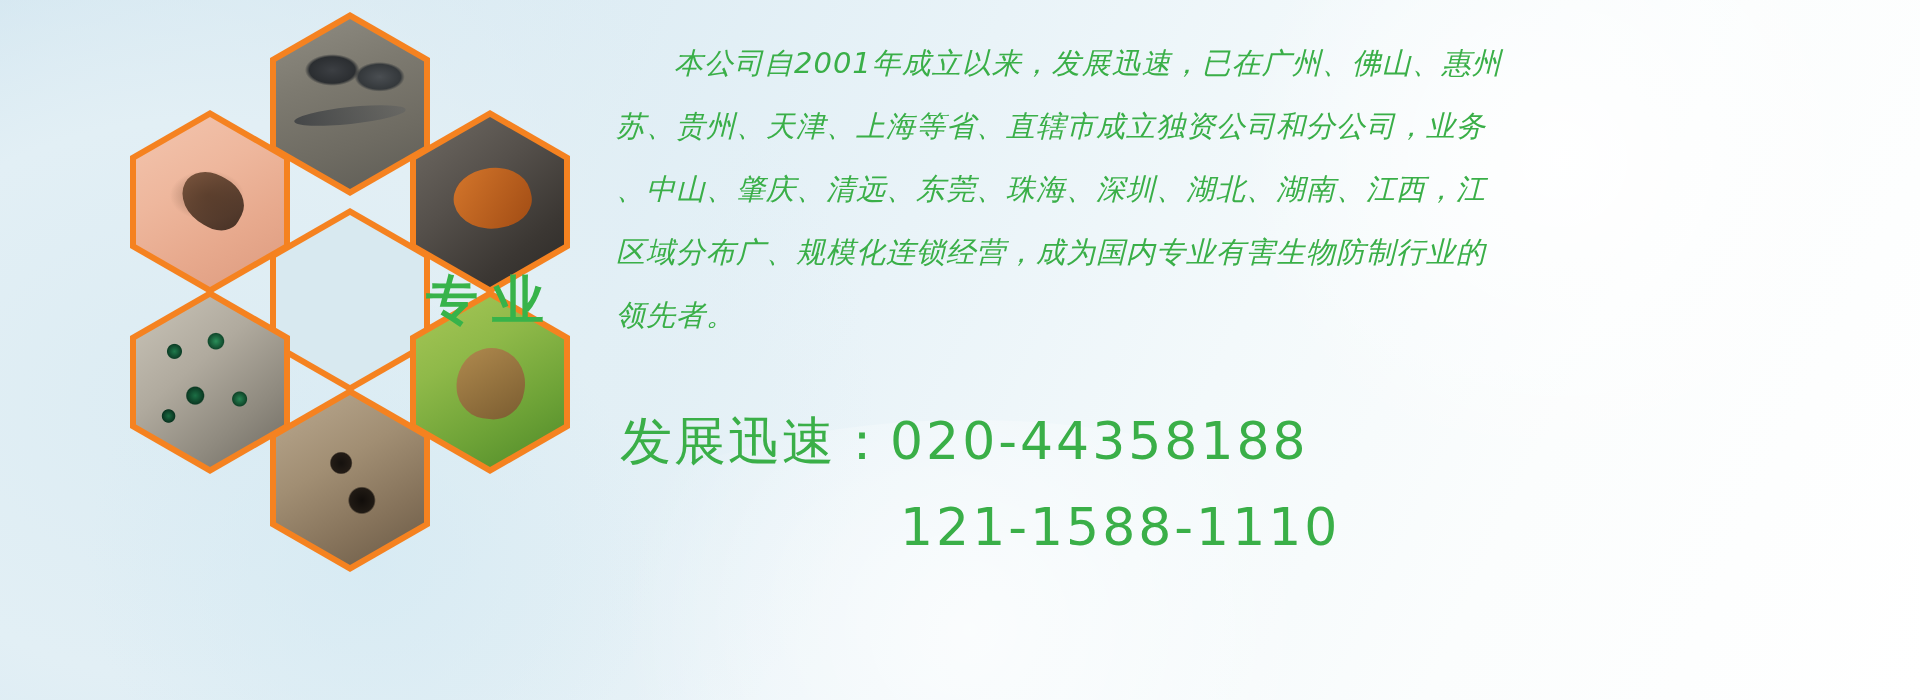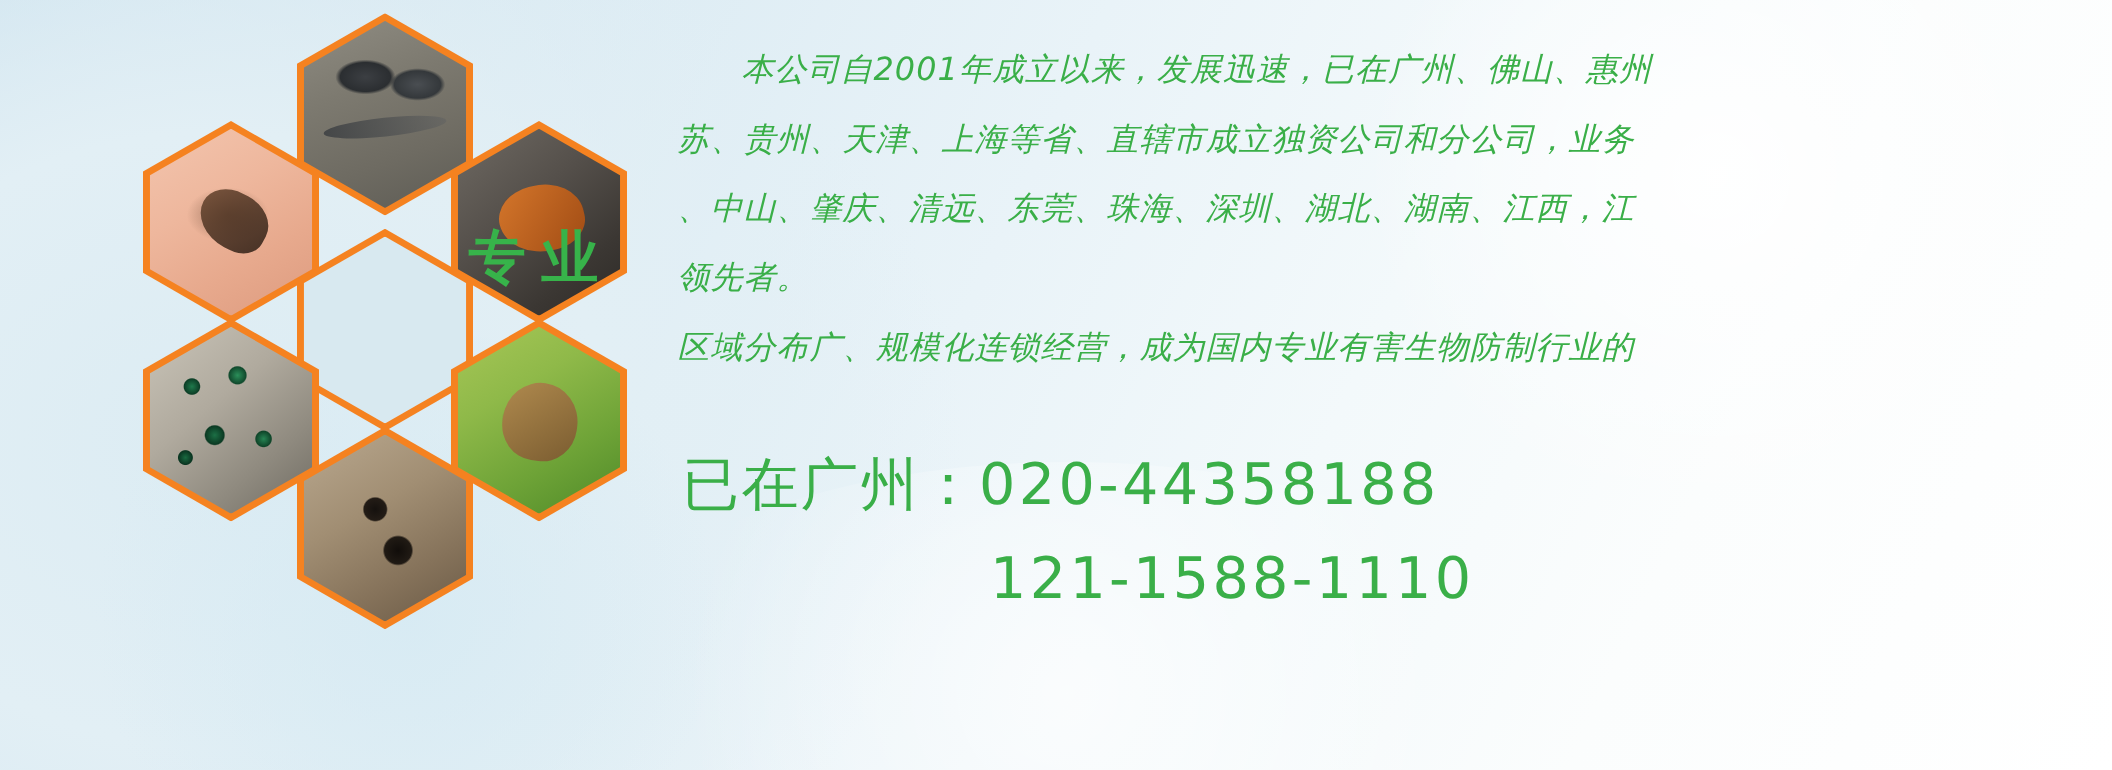--- a/index.html
+++ b/index.html
@@ -105,21 +105,21 @@
     background:
       radial-gradient(circle 14px at 44% 40%, #15110e 0%, #231c16 72%, rgba(35,28,22,0) 82%),
       radial-gradient(circle 17px at 58% 62%, #110d0a 0%, #201a14 72%, rgba(32,26,20,0) 82%),
       linear-gradient(150deg,#b9a88f 0%,#a18e73 40%,#85725a 72%,#6a5a46 100%);
   }
   .hex-center .inner{background:#d8e9f0;}
 
   
   .brand-overlay{
     position:absolute;left:370px;top:200px;width:230px;height:200px;
-    display:flex;flex-direction:column;align-items:center;justify-content:space-between;
+    display:flex;flex-direction:column;align-items:center;justify-content:center;
     pointer-events:none;
   }
   .brand-overlay div{
     color:#37b34a;font-weight:bold;font-size:52px;letter-spacing:14px;
     text-indent:14px;line-height:1.35;
     font-family:"DejaVu Sans","Liberation Sans",sans-serif;
   }
 
   
   .copy{
@@ -202,26 +202,26 @@
   </div>
 
   <div class="brand-overlay">
     <div>专业</div>
   </div>
 
   <div class="copy">
     <p class="indent">本公司自2001年成立以来，发展迅速，已在广州、佛山、惠州</p>
     <p>苏、贵州、天津、上海等省、直辖市成立独资公司和分公司，业务</p>
     <p>、中山、肇庆、清远、东莞、珠海、深圳、湖北、湖南、江西，江</p>
+    <p>区域分布广、规模化连锁经营，成为国内专业有害生物防制行业的</p>
     <p>领先者。</p>
-    <p>区域分布广、规模化连锁经营，成为国内专业有害生物防制行业的</p>
   </div>
 
   <div class="contact">
     <div class="line">
-      <span>已在广州：</span><span class="tel">020-44358188</span>
+      <span>发展迅速：</span><span class="tel">020-44358188</span>
     </div>
     <div class="line second">
       <span class="tel">121-1588-1110</span>
     </div>
   </div>
 
 </div>
 
 </body></html>

